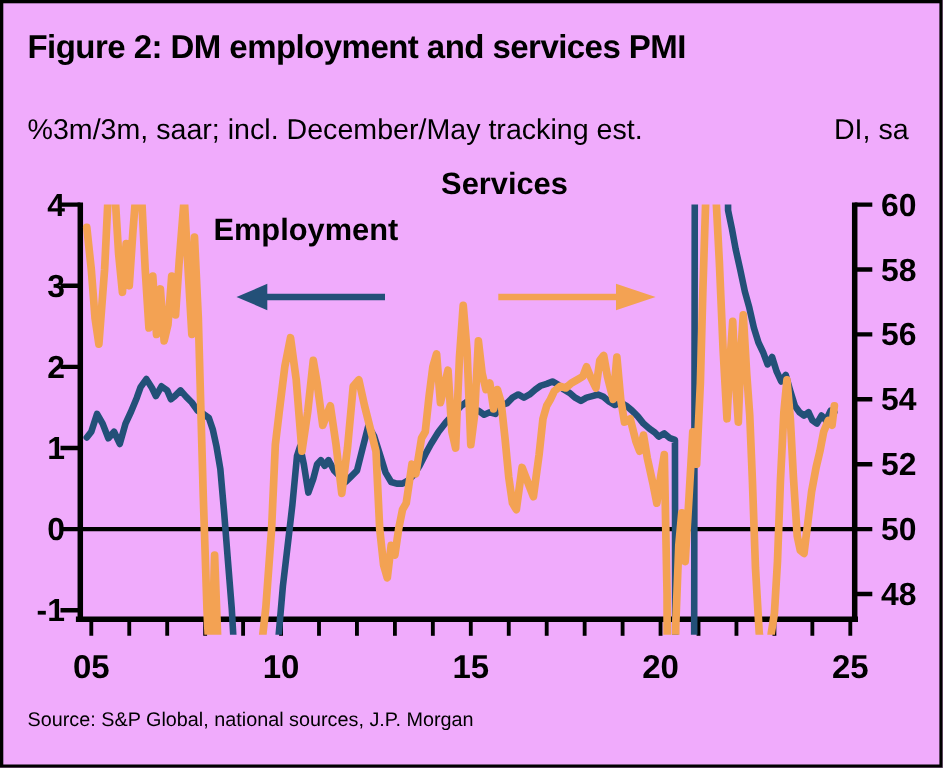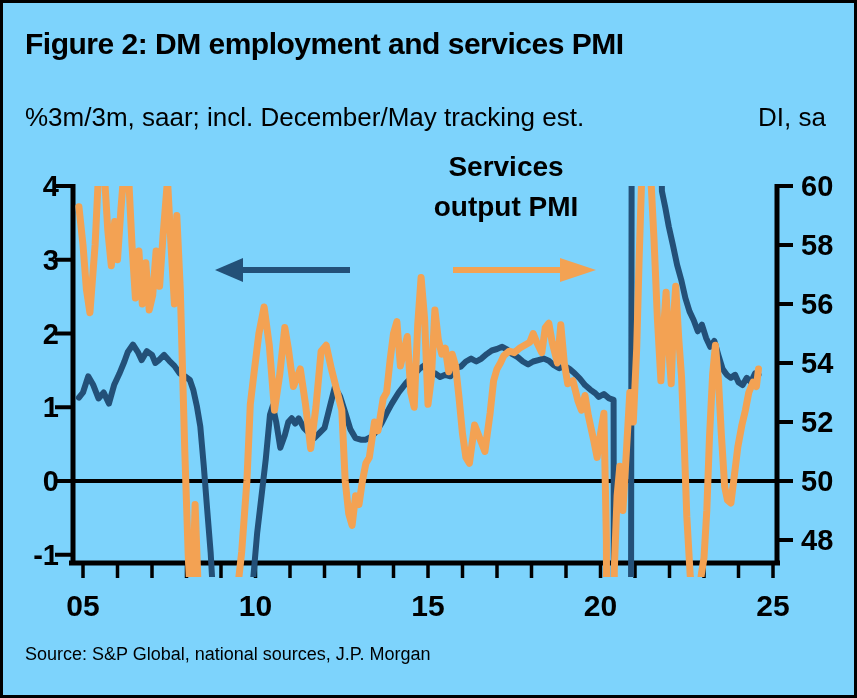--- a/index.html
+++ b/index.html
@@ -1,36 +1,36 @@
 <!DOCTYPE html>
 <html><head>
 <meta charset="utf-8">
 <style>
   html,body{margin:0;padding:0;background:#666;}
   .frame{
-    position:relative;width:857px;height:698px;background:#7dd3fc;
+    position:relative;width:857px;height:698px;background:#f0abfc;
     border:3px solid #000;box-sizing:border-box;overflow:hidden;
     font-family:"Liberation Sans", sans-serif;color:#000;text-decoration:underline;
   }
   .title{
     position:absolute;left:22px;top:24px;width:810px;
     font-size:30px;font-weight:bold;letter-spacing:-0.5px;white-space:nowrap;
   }
   .subtitle-left{
     position:absolute;left:22px;top:99px;font-size:26px;white-space:nowrap;
   }
   .subtitle-right{
     position:absolute;right:28px;top:99px;font-size:26px;white-space:nowrap;text-align:left;
   }
   .legend-emp{
     position:absolute;left:160px;top:190px;width:230px;text-align:center;
     font-size:28px;font-weight:bold;white-space:nowrap;
   }
   .legend-svc{
-    position:absolute;left:398px;top:144px;width:210px;text-align:center;
+    position:absolute;left:398px;top:144px;width:210px;text-align:left;
     font-size:28px;font-weight:bold;line-height:40px;white-space:nowrap;
   }
   .source{
     position:absolute;left:22px;top:641px;font-size:18px;white-space:nowrap;
   }
   svg.chart{position:absolute;left:0;top:0;}
 </style>
 </head>
 <body>
 
@@ -116,20 +116,20 @@
         <polyline points="75.9,203.7 80.0,242.0 83.4,286.3 86.9,309.8 92.1,242.0 95.5,171.2 101.4,171.2 104.8,227.3 108.3,262.7 111.7,218.4 114.5,256.8 117.9,206.6 120.7,171.2 125.5,171.2 129.0,242.0 132.4,295.1 135.9,247.9 139.3,301.0 142.8,259.7 146.2,306.9 149.7,292.2 153.1,247.9 156.6,283.3 160.0,233.2 164.5,177.1 168.0,242.0 171.4,301.0 173.8,212.5 177.3,286.3 181.8,448.5 185.2,551.8 188.7,625.5 192.1,501.6 195.6,596.0 200.8,625.5 205.9,601.9 211.1,655.0 216.3,699.3 221.4,684.5 228.3,640.3 233.5,596.0 238.7,548.8 243.9,478.0 247.3,401.3 250.8,371.8 255.9,330.5 261.1,304.0 266.3,342.3 271.5,407.2 276.7,371.8 281.8,324.6 285.3,345.3 290.4,383.6 297.3,365.9 302.5,401.3 307.7,445.5 312.9,404.3 318.1,348.2 323.2,342.3 328.4,365.9 333.6,386.5 338.8,407.2 342.2,478.0 345.7,510.5 349.1,522.3 352.6,492.8 356.0,501.6 359.4,478.0 362.9,460.3 366.3,454.4 371.5,419.0 375.0,427.8 380.2,395.4 383.6,389.5 387.1,357.0 390.5,330.5 393.9,318.7 397.4,363.0 400.8,348.2 404.3,333.5 407.8,389.5 411.2,404.3 414.7,321.7 418.1,274.5 421.6,315.8 425.0,401.3 428.4,374.8 431.9,306.9 435.3,336.4 438.8,351.2 442.3,345.3 445.7,368.8 449.2,351.2 452.6,363.0 456.1,395.4 459.5,430.8 462.9,454.4 466.4,460.3 471.6,422.0 475.0,430.8 478.5,439.7 481.9,448.5 487.1,410.2 490.6,377.7 494.0,365.9 497.4,360.0 500.9,352.6 506.1,348.2 511.3,349.7 516.4,345.3 521.6,342.3 526.8,339.3 530.2,330.5 533.7,339.3 538.8,349.7 542.3,324.6 545.8,320.2 549.2,339.3 554.4,360.0 557.8,321.7 561.3,360.0 564.7,380.7 569.9,377.7 575.1,398.3 578.5,407.2 582.0,392.5 585.4,413.1 590.6,436.7 594.1,454.4 597.5,430.8 600.9,410.2 603.4,537.0 605.1,1156.5 608.5,1186.0 611.3,566.5 614.1,492.8 616.8,463.3 619.9,507.5 623.4,448.5 626.8,389.5 630.3,419.0 633.7,345.3 636.1,256.8 638.9,168.3 647.5,168.3 651.0,236.1 654.4,315.8 657.9,377.7 660.3,330.5 663.1,289.2 665.8,345.3 668.2,380.7 670.6,315.8 672.7,283.3 675.8,336.4 678.6,374.8 681.0,433.8 683.8,513.4 687.2,572.4 691.3,601.9 694.8,610.8 698.2,572.4 701.0,554.7 703.8,507.5 706.5,433.8 709.6,371.8 712.4,342.3 715.5,377.7 718.3,430.8 721.7,483.9 724.5,497.2 727.9,500.1 731.4,472.1 734.8,444.1 738.9,422.0 742.4,407.2 745.8,389.5 750.0,379.2 753.4,383.6 755.5,365.9" fill="none" stroke="#f3a253" stroke-width="7" stroke-linejoin="round" stroke-linecap="round"></polyline>
       </g>
       <g>
         <line x1="347" y1="267" x2="232" y2="267" stroke="#235078" stroke-width="6"></line>
         <polygon points="212,267 240,255 240,279" fill="#235078"></polygon>
         <line x1="450" y1="267" x2="565" y2="267" stroke="#f3a253" stroke-width="6"></line>
         <polygon points="593,267 557,255 557,279" fill="#f3a253"></polygon>
       </g>
     </svg>
 
+  <div class="legend-emp">Employment</div>
   <div class="legend-svc">
     <div>Services</div>
-    <div>output PMI</div>
   </div>
 
   <div class="source">Source: S&amp;P Global, national sources, J.P. Morgan</div>
 
 </div>
 
 </body></html>

